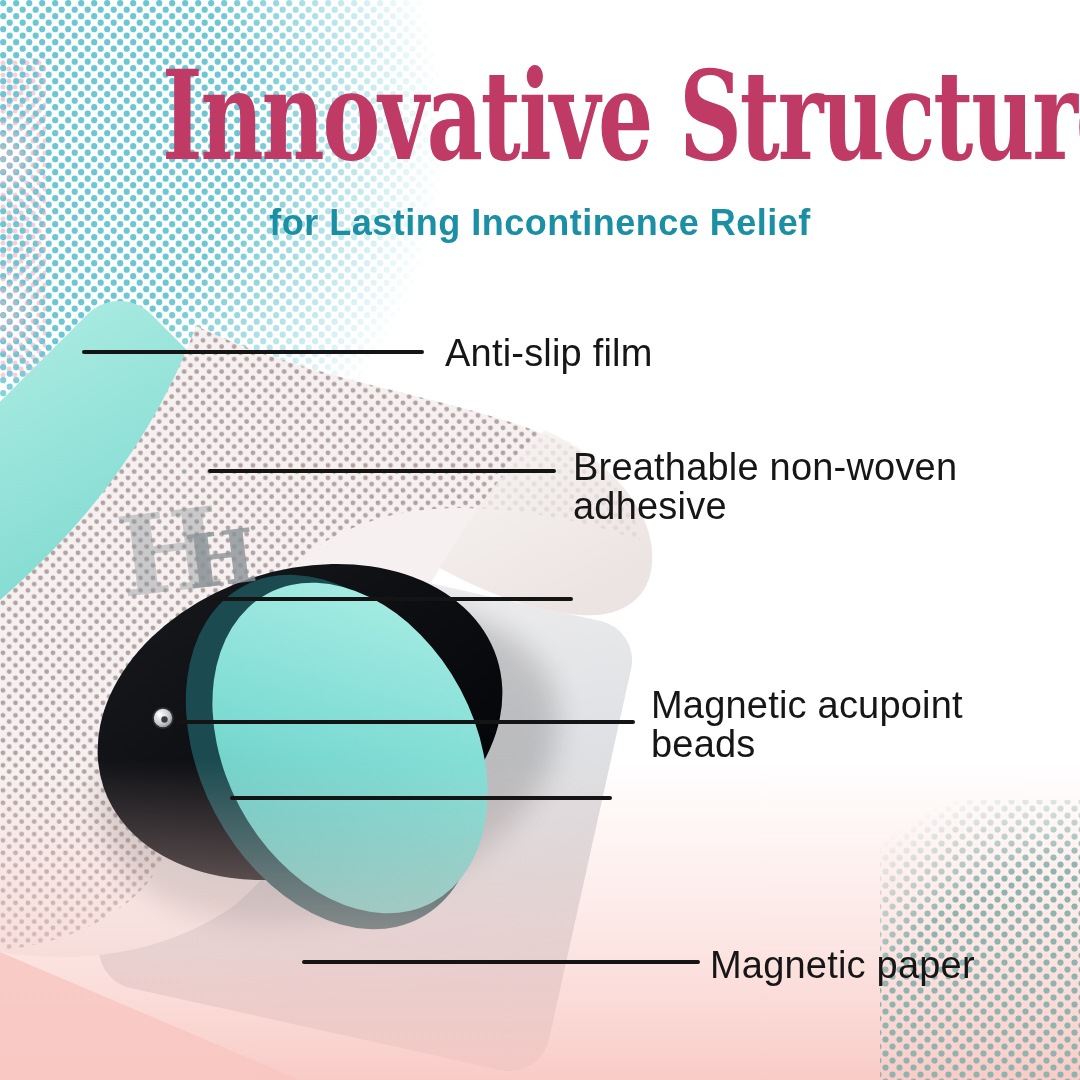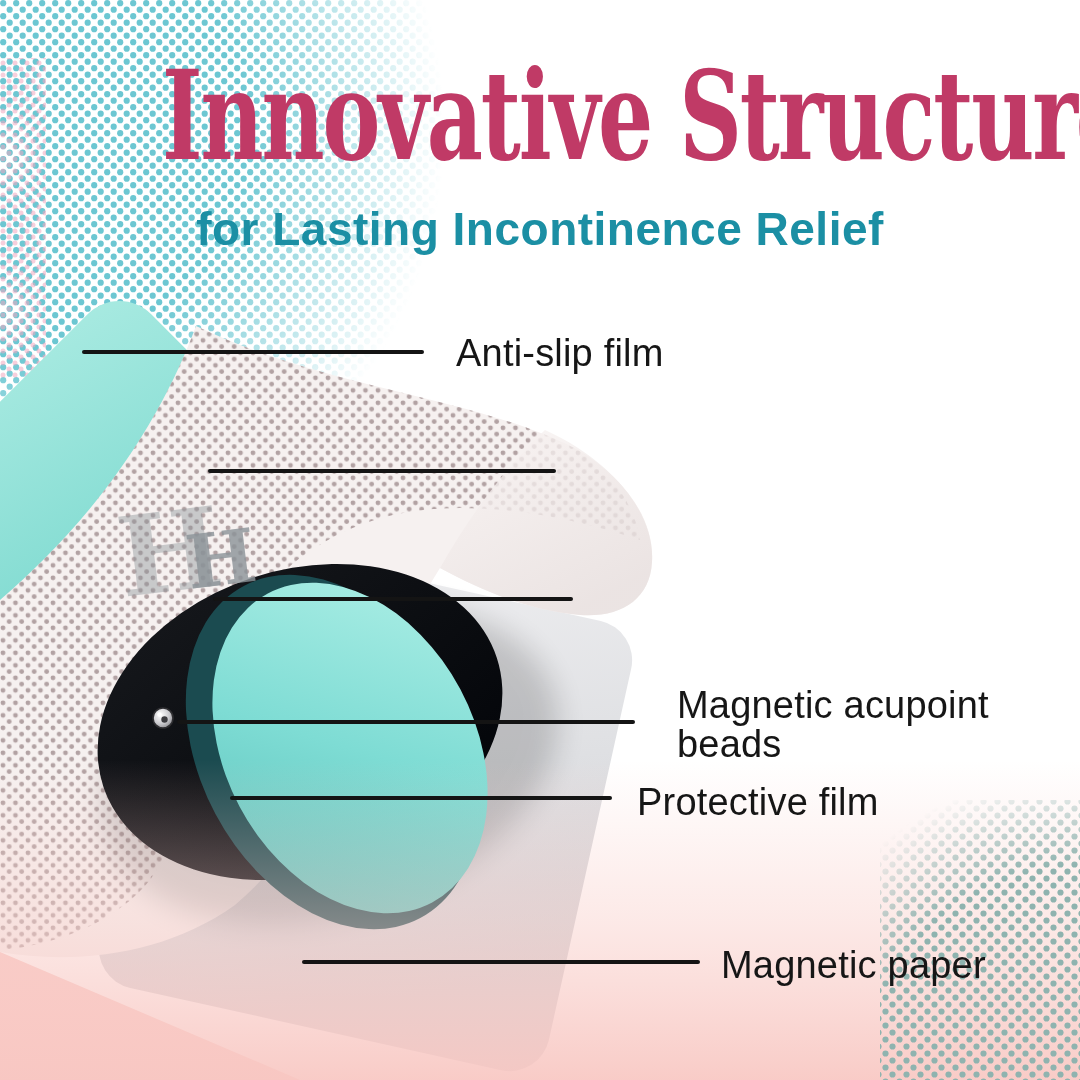--- a/index.html
+++ b/index.html
@@ -11,33 +11,32 @@
   .title{
     position:absolute;left:0;top:50px;width:1080px;text-align:center;
     font-family:"DejaVu Serif","Liberation Serif",serif;
     font-weight:700;font-size:124px;line-height:1.06;letter-spacing:-3px;
     color:var(--title-color,#c03a66);
     transform:scaleX(0.70);transform-origin:50% 50%;
     white-space:nowrap;
   }
   .subtitle{
     position:absolute;left:0;top:202px;width:1080px;text-align:center;
-    font-weight:700;font-size:46px;letter-spacing:0.5px;
+    font-weight:700;font-size:36px;letter-spacing:0.5px;
     color:var(--subtitle-color,#1b8fa4);
     white-space:nowrap;
   }
   .callout-line{
     position:absolute;height:4px;border-radius:2px;
     background:var(--line-color,#141414);
   }
   .callout-label{
     position:absolute;font-size:38px;line-height:39px;
     color:var(--label-color,#161616);letter-spacing:0.2px;
     white-space:nowrap;
-    margin-left:11px;
   }
   .callout-label.wrap{white-space:normal;}
   .watermark{
     position:absolute;font-family:"DejaVu Serif","Liberation Serif",serif;
     font-weight:700;color:#8b9398;opacity:0.42;pointer-events:none;
   }
   .wm-a{left:118px;top:488px;font-size:110px;transform:rotate(-7deg);}
   .wm-b{left:186px;top:516px;font-size:74px;opacity:0.8;transform:rotate(-7deg);}
 </style>
 </head>
@@ -206,17 +205,17 @@
   <div class="subtitle">for Lasting Incontinence Relief</div>
 
   <div class="callout-line" style="left:82px;top:350px;width:342px;"></div>
   <div class="callout-line" style="left:208px;top:469px;width:348px;"></div>
   <div class="callout-line" style="left:213px;top:597px;width:360px;"></div>
   <div class="callout-line" style="left:177px;top:720px;width:458px;"></div>
   <div class="callout-line" style="left:230px;top:796px;width:382px;"></div>
   <div class="callout-line" style="left:302px;top:960px;width:398px;"></div>
 
   <div class="callout-label" style="left:445px;top:334px;">Anti-slip film</div>
-  <div class="callout-label wrap" style="left:666px;top:686px;width:350px;">Magnetic acupoint beads</div>
-  <div class="callout-label" style="left:626px;top:783px;">Protective film</div>
+  <div class="callout-label wrap" style="left:573px;top:448px;width:420px;">Breathable non-woven adhesive</div>
+  <div class="callout-label wrap" style="left:651px;top:686px;width:350px;">Magnetic acupoint beads</div>
   <div class="callout-label" style="left:710px;top:946px;">Magnetic paper</div>
 
 </div>
 
 </body></html>

